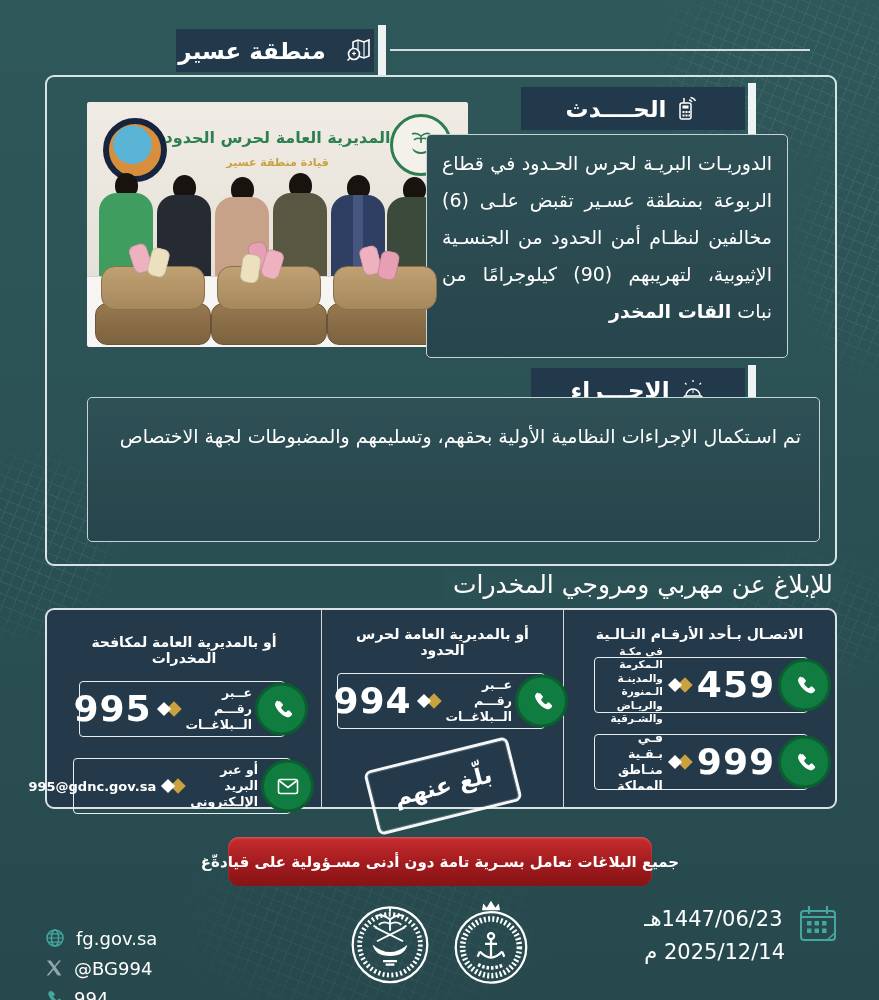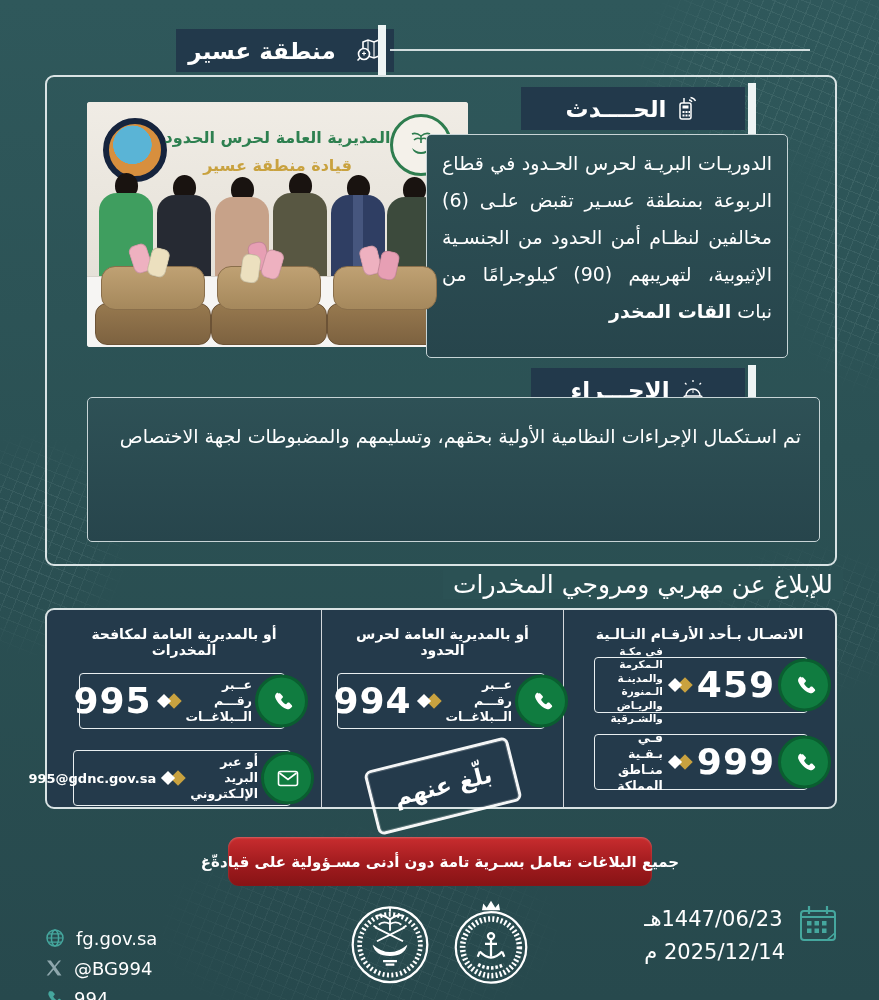--- a/index.html
+++ b/index.html
@@ -12,36 +12,36 @@
                repeating-linear-gradient(112deg,#d4ecea 0 1px,transparent 1px 11px);
     -webkit-mask-image:radial-gradient(ellipse at center,#000 35%,transparent 70%);
     mask-image:radial-gradient(ellipse at center,#000 35%,transparent 70%);}
   .mesh.m1{top:-50px;right:-70px;width:320px;height:230px;}
   .mesh.m2{top:100px;right:-80px;width:180px;height:300px;}
   .mesh.m3{top:430px;left:-70px;width:200px;height:230px;}
   .mesh.m4{bottom:-40px;left:150px;width:420px;height:220px;opacity:.05;}
   .mesh.m5{top:540px;right:-40px;width:220px;height:160px;opacity:.06;}
 
   
-  .region-badge{position:absolute;top:29px;left:176px;width:218px;height:43px;background:#22394b;
+  .region-badge{position:absolute;top:29px;left:176px;width:198px;height:43px;background:#22394b;
     display:flex;align-items:center;justify-content:center;gap:20px;}
   .region-badge .txt{font-size:23px;font-weight:bold;}
   .region-vbar{position:absolute;top:25px;left:378px;width:8px;height:51px;background:#eef4f4;}
   .region-line{position:absolute;top:49px;left:390px;width:420px;height:2px;background:#e3ecec;opacity:.9;}
 
   
   .main-box{position:absolute;left:45px;top:75px;width:788px;height:487px;
     border:2px solid #d9e3e4;border-radius:9px;}
 
   
   .photo{position:absolute;left:40px;top:25px;width:362px;height:245px;border-radius:3px;overflow:hidden;background:#e9e5de;padding-left:19px;}
   .pb-backdrop{position:absolute;left:0;right:0;top:0;height:176px;
     background:linear-gradient(180deg,#f0ece5,#e5e1d8);}
   .pb-title{position:absolute;top:26px;left:0;right:0;text-align:center;color:#2e8050;font-weight:bold;font-size:16px;}
-  .pb-subtitle{position:absolute;top:54px;left:0;right:0;text-align:center;color:#c9a23f;font-weight:bold;font-size:16px;}
+  .pb-subtitle{position:absolute;top:54px;left:0;right:0;text-align:center;color:#c9a23f;font-weight:bold;font-size:11px;}
   .pb-emblem-l{position:absolute;left:16px;top:16px;width:52px;height:52px;border-radius:50%;
     border:6px solid #16243d;background:radial-gradient(circle at 45% 40%,#5ab4d6 0 45%,#d78f3e 46% 100%);}
   .pb-emblem-r{position:absolute;right:16px;top:12px;width:56px;height:56px;border-radius:50%;
     border:3px solid #2e7d4f;background:#f4f1ea;display:flex;align-items:center;justify-content:center;}
   .pb-table{position:absolute;left:0;right:0;bottom:0;height:70px;background:#f6f5f3;border-top:1px solid #d8d4cd;}
   .fig{position:absolute;width:54px;}
   .fig .head{width:23px;height:25px;background:#191310;border-radius:50% 50% 46% 46%;margin:0 auto;}
   .fig .body{height:92px;border-radius:18px 18px 0 0;margin-top:-5px;}
   .sack{position:absolute;bottom:2px;width:116px;}
   .sack .s-top{width:102px;height:42px;margin:0 auto -7px;background:linear-gradient(180deg,#bfa173,#a5885c);
@@ -70,21 +70,21 @@
   .panel b{font-weight:800;}
 
   
   .report-title{position:absolute;top:570px;right:36px;z-index:3;background:#2b5154;
     padding:0 10px;font-size:25px;font-weight:400;}
   .report-box{position:absolute;left:45px;top:608px;width:788px;height:197px;
     border:2px solid #d9e3e4;border-radius:9px;background:#243a4b;display:flex;}
   .col{box-sizing:border-box;}
   .col1{width:272px;border-left:1.5px solid rgba(255,255,255,.8);}
   .col2{width:242px;border-left:1.5px solid rgba(255,255,255,.8);}
-  .col3{flex:1;}
+  .col3{flex:1;margin-top:8px;}
   .col-h{margin:16px 10px 0;text-align:center;font-weight:bold;font-size:14px;}
   .item-row{position:relative;width:212px;height:54px;border:1.5px solid #e8eef0;border-radius:4px;
     margin:15px 27px 0 auto;}
   .item-row.second{margin-top:21px;}
   .item-row .content{display:flex;align-items:center;justify-content:space-between;
     height:100%;padding:0 32px 0 10px;gap:4px;}
   .circ{position:absolute;right:-24px;top:50%;transform:translateY(-50%);width:47px;height:47px;
     border-radius:50%;background:#107c40;border:3px solid #0a5e30;display:flex;align-items:center;justify-content:center;}
   .bignum{font-size:36px;font-weight:800;direction:ltr;letter-spacing:1px;line-height:1;}
   .lbl{font-size:10.5px;font-weight:bold;line-height:13.5px;text-align:right;}

